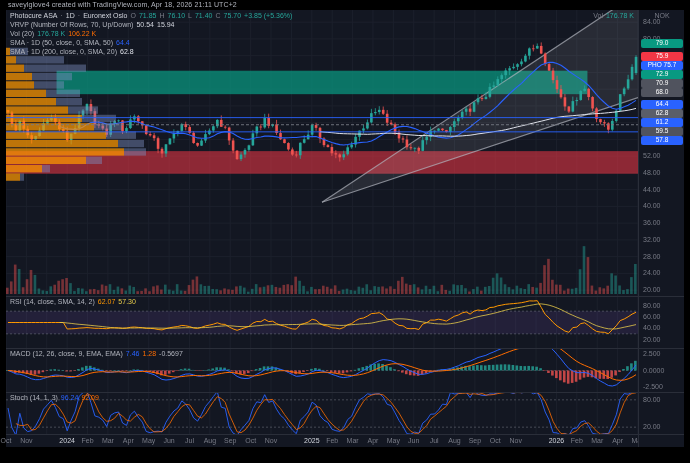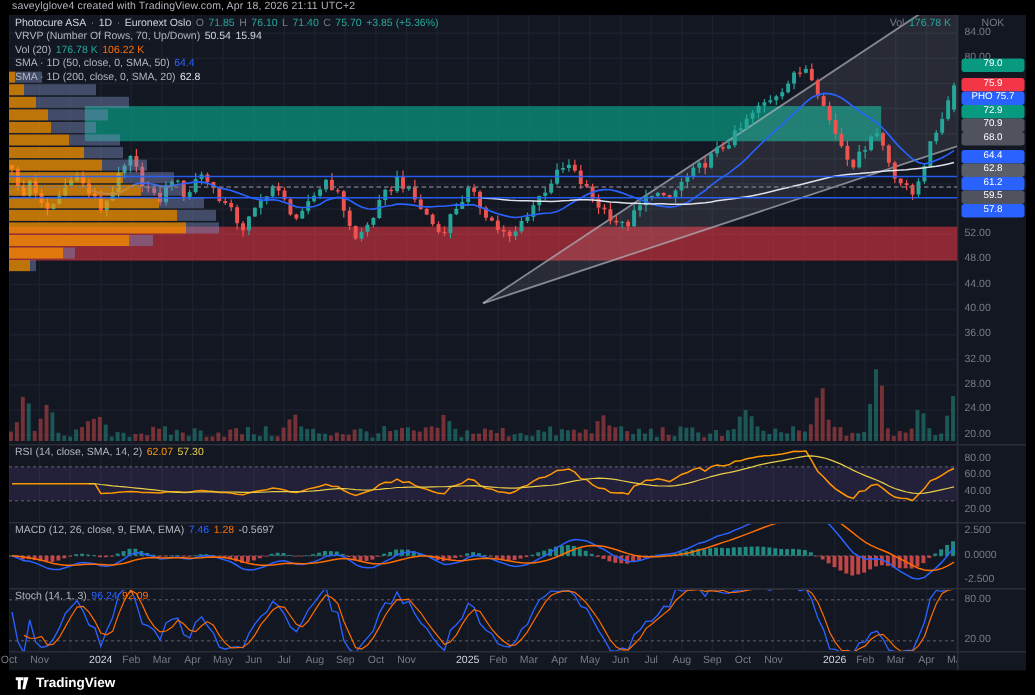--- a/index.html
+++ b/index.html
@@ -1016,22 +1016,13 @@
         <div style="position: absolute; left: 2px; width: 42px; top: 98.7167px; height: 9px; background: rgb(90, 94, 105); color: rgb(255, 255, 255); border-radius: 2px; font-size: 6.5px; display: flex; align-items: center; justify-content: center; line-height: 1; z-index: 6;">62.8</div>
         <div style="position: absolute; left: 2px; width: 42px; top: 107.717px; height: 9px; background: rgb(41, 98, 255); color: rgb(255, 255, 255); border-radius: 2px; font-size: 6.5px; display: flex; align-items: center; justify-content: center; line-height: 1; z-index: 6;">61.2</div>
         <div style="position: absolute; left: 2px; width: 42px; top: 116.717px; height: 9px; background: rgb(80, 83, 94); color: rgb(255, 255, 255); border-radius: 2px; font-size: 6.5px; display: flex; align-items: center; justify-content: center; line-height: 1; z-index: 6;">59.5</div>
         <div style="position: absolute; left: 2px; width: 42px; top: 125.717px; height: 9px; background: rgb(41, 98, 255); color: rgb(255, 255, 255); border-radius: 2px; font-size: 6.5px; display: flex; align-items: center; justify-content: center; line-height: 1; z-index: 6;">57.8</div>
       </div>
     <div class="sep" style="top:286px"></div>
     <div class="sep" style="top:338px"></div>
     <div class="sep" style="top:382px"></div>
     <div class="sep" style="top:424px"></div>
   </div>
-  <div id="bottombar">
-    <div id="tvlogo">
-      <svg width="11" height="11" viewBox="0 0 11 11">
-        <path d="M0.5 1.5h5.2v2H3.9v6H1.9v-6H0.5z" fill="#ffffff"></path>
-        <path d="M6.1 1.5h2.9L6.8 9.5H4.9z" fill="#ffffff"></path>
-      </svg>
-      <span>TradingView</span>
-    </div>
-  </div>
 </div>
 
 </body></html>

